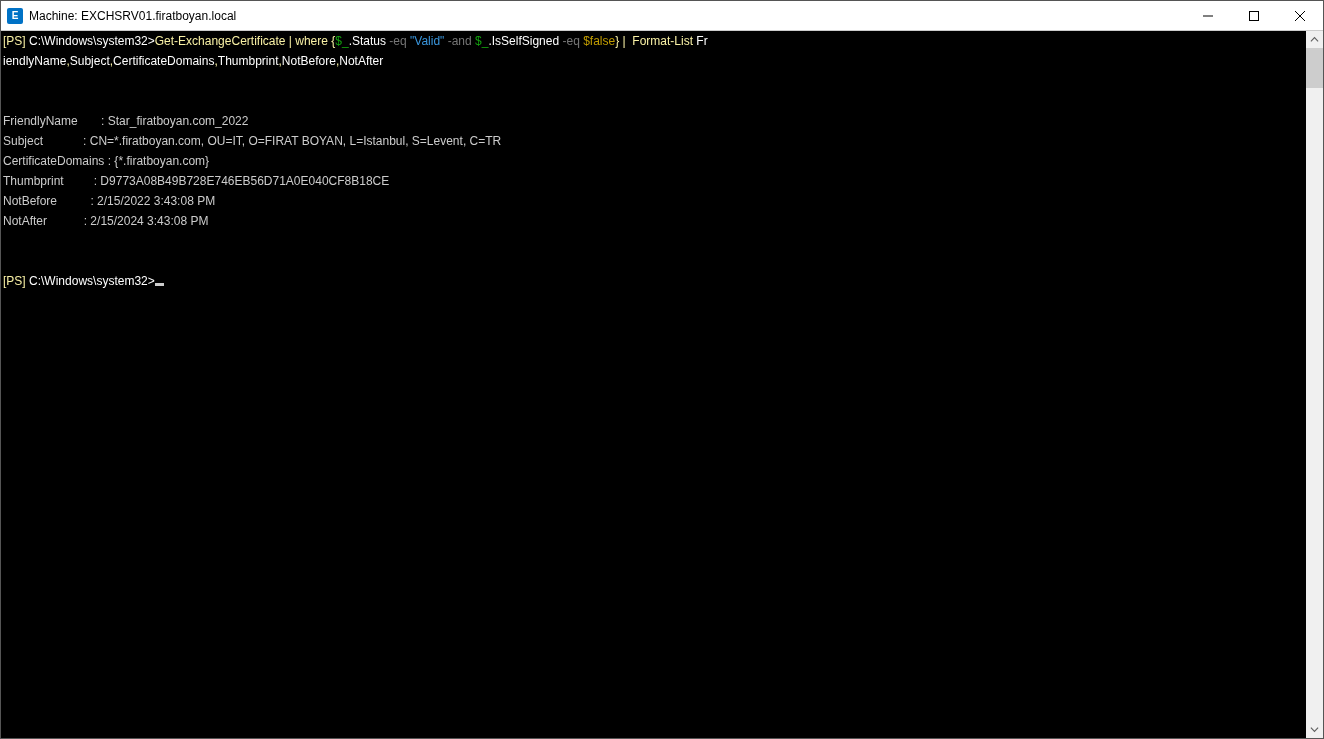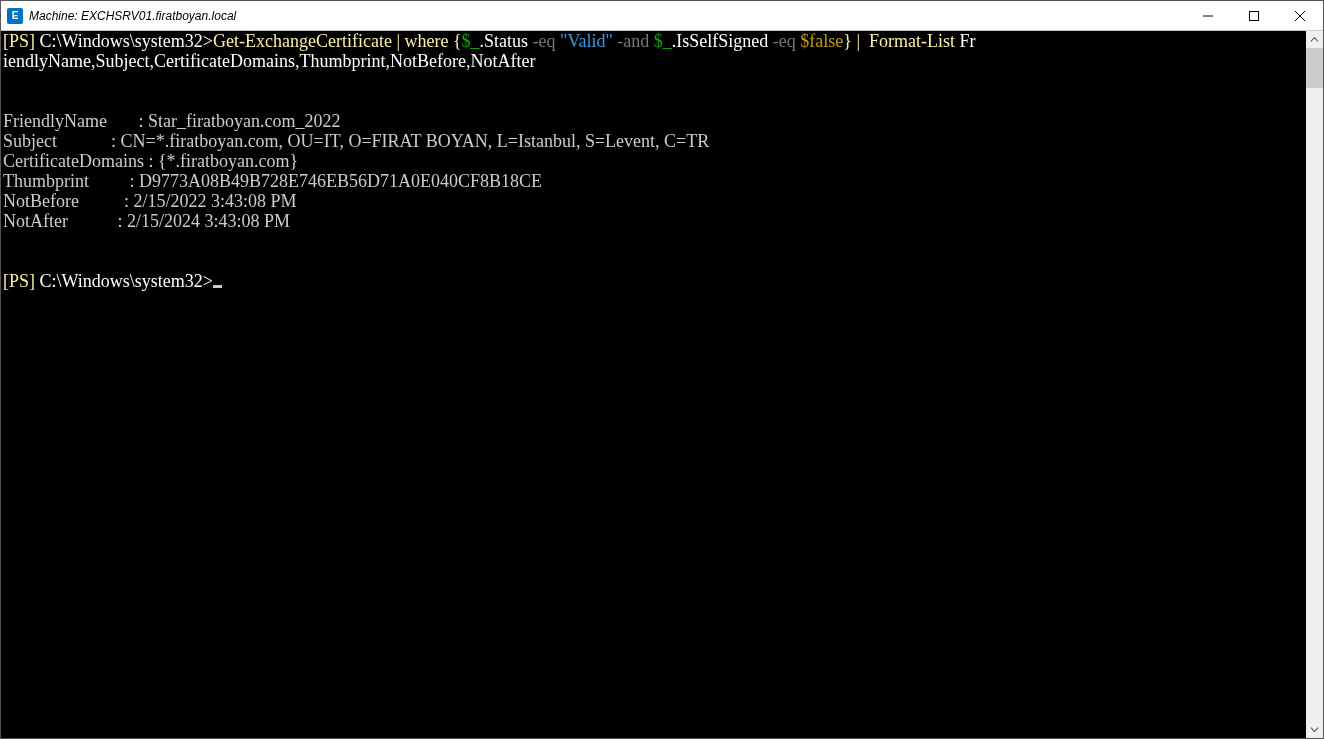--- a/index.html
+++ b/index.html
@@ -36,21 +36,20 @@
       font-weight: bold;
       display: flex;
       align-items: center;
       justify-content: center;
       margin-right: 6px;
       border-radius: 2px;
       font-family: "Segoe UI", sans-serif;
     }
     .titlebar .title-text {
       flex: 0 0 auto;
-      font-style: italic;
     }
     .titlebar .spacer {
       flex: 1 1 auto;
     }
     .titlebar .win-controls {
       display: flex;
       height: 100%;
     }
     .titlebar .win-btn {
       width: 46px;
@@ -65,22 +64,22 @@
     .terminal-wrap {
       flex: 1 1 auto;
       display: flex;
       background: #000;
       overflow: hidden;
     }
     .terminal {
       flex: 1 1 auto;
       background: #000;
       color: #cccccc;
-      font-family: Liberation Serif, serif;
-      font-size: 18px;
+      font-family: Liberation Sans, sans-serif;
+      font-size: 12px;
       line-height: 20px;
       padding: 0 0 0 2px;
       white-space: pre;
       overflow: hidden;
     }
     .scrollbar {
       width: 17px;
       background: #f0f0f0;
       display: flex;
       flex-direction: column;

